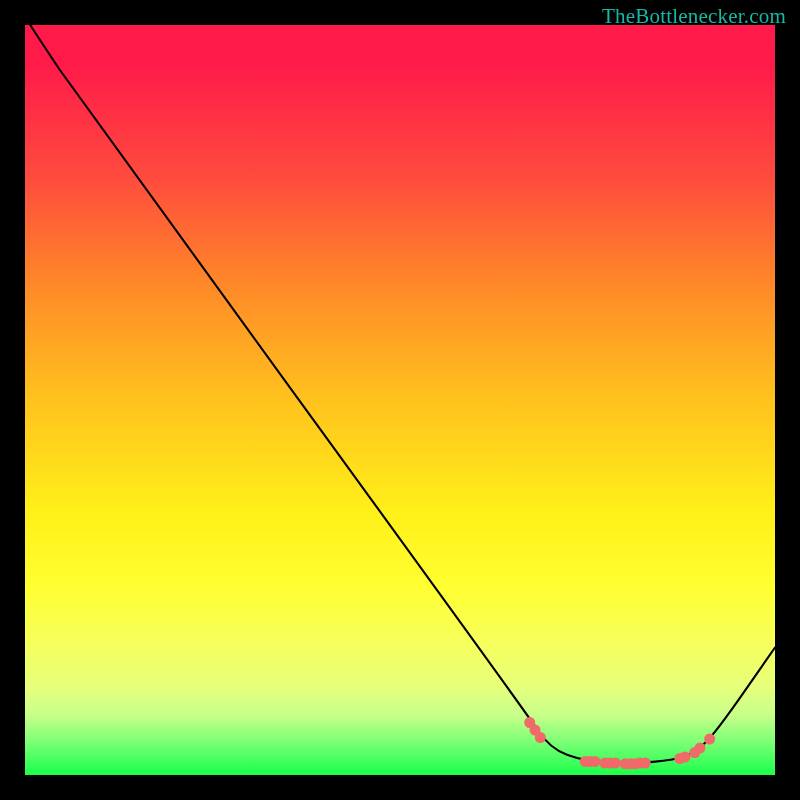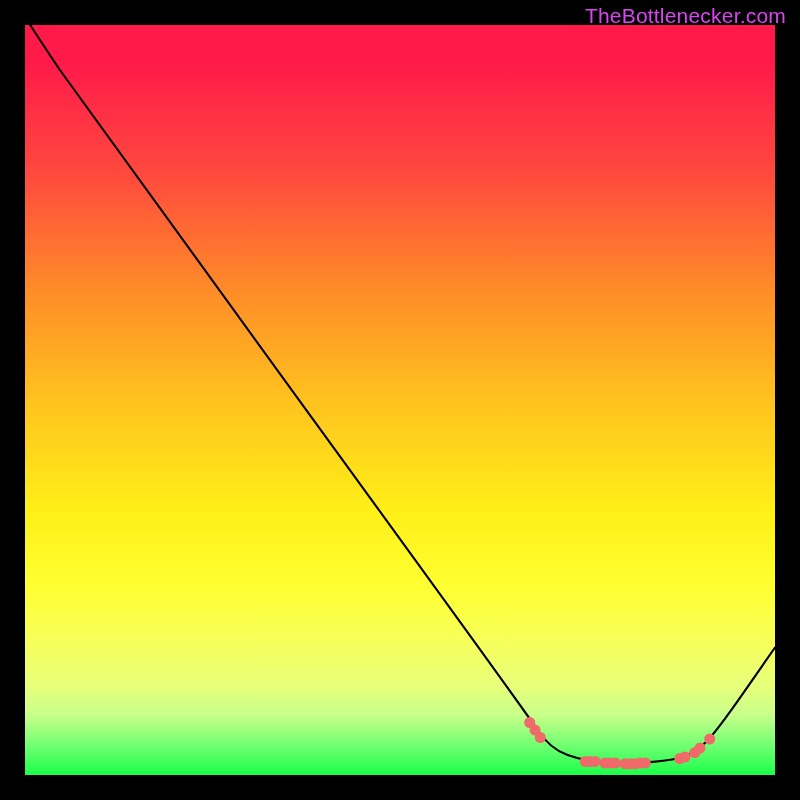--- a/index.html
+++ b/index.html
@@ -27,23 +27,23 @@
       #f7ff5a 82%,
       #e8ff7a 88%,
       #c8ff8a 92%,
       #72ff72 96%,
       #1aff4a 100%);
   }
   .attribution {
     position: absolute;
     right: 14px;
     top: 4px;
-    font-family: Liberation Sans, sans-serif;
+    font-family: Liberation Serif, serif;
     font-size: 21px;
-    color: #d946ef;
+    color: #14b8a6;
     letter-spacing: 0.2px;
   }
   svg.curve {
     position: absolute;
     left: 0; top: 0;
     width: 750px;
     height: 750px;
     overflow: visible;
   }
   .curve path {

